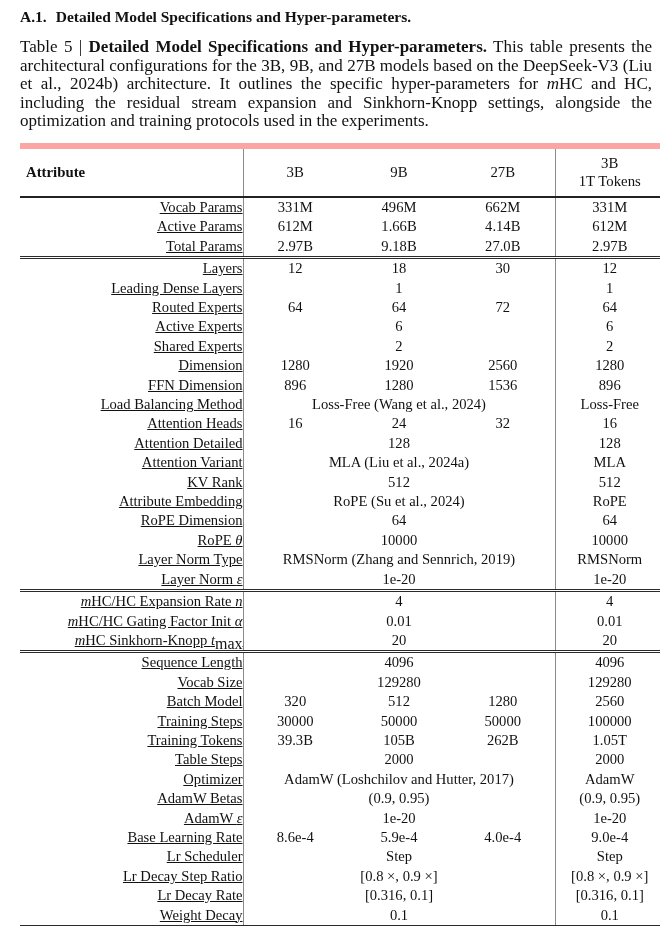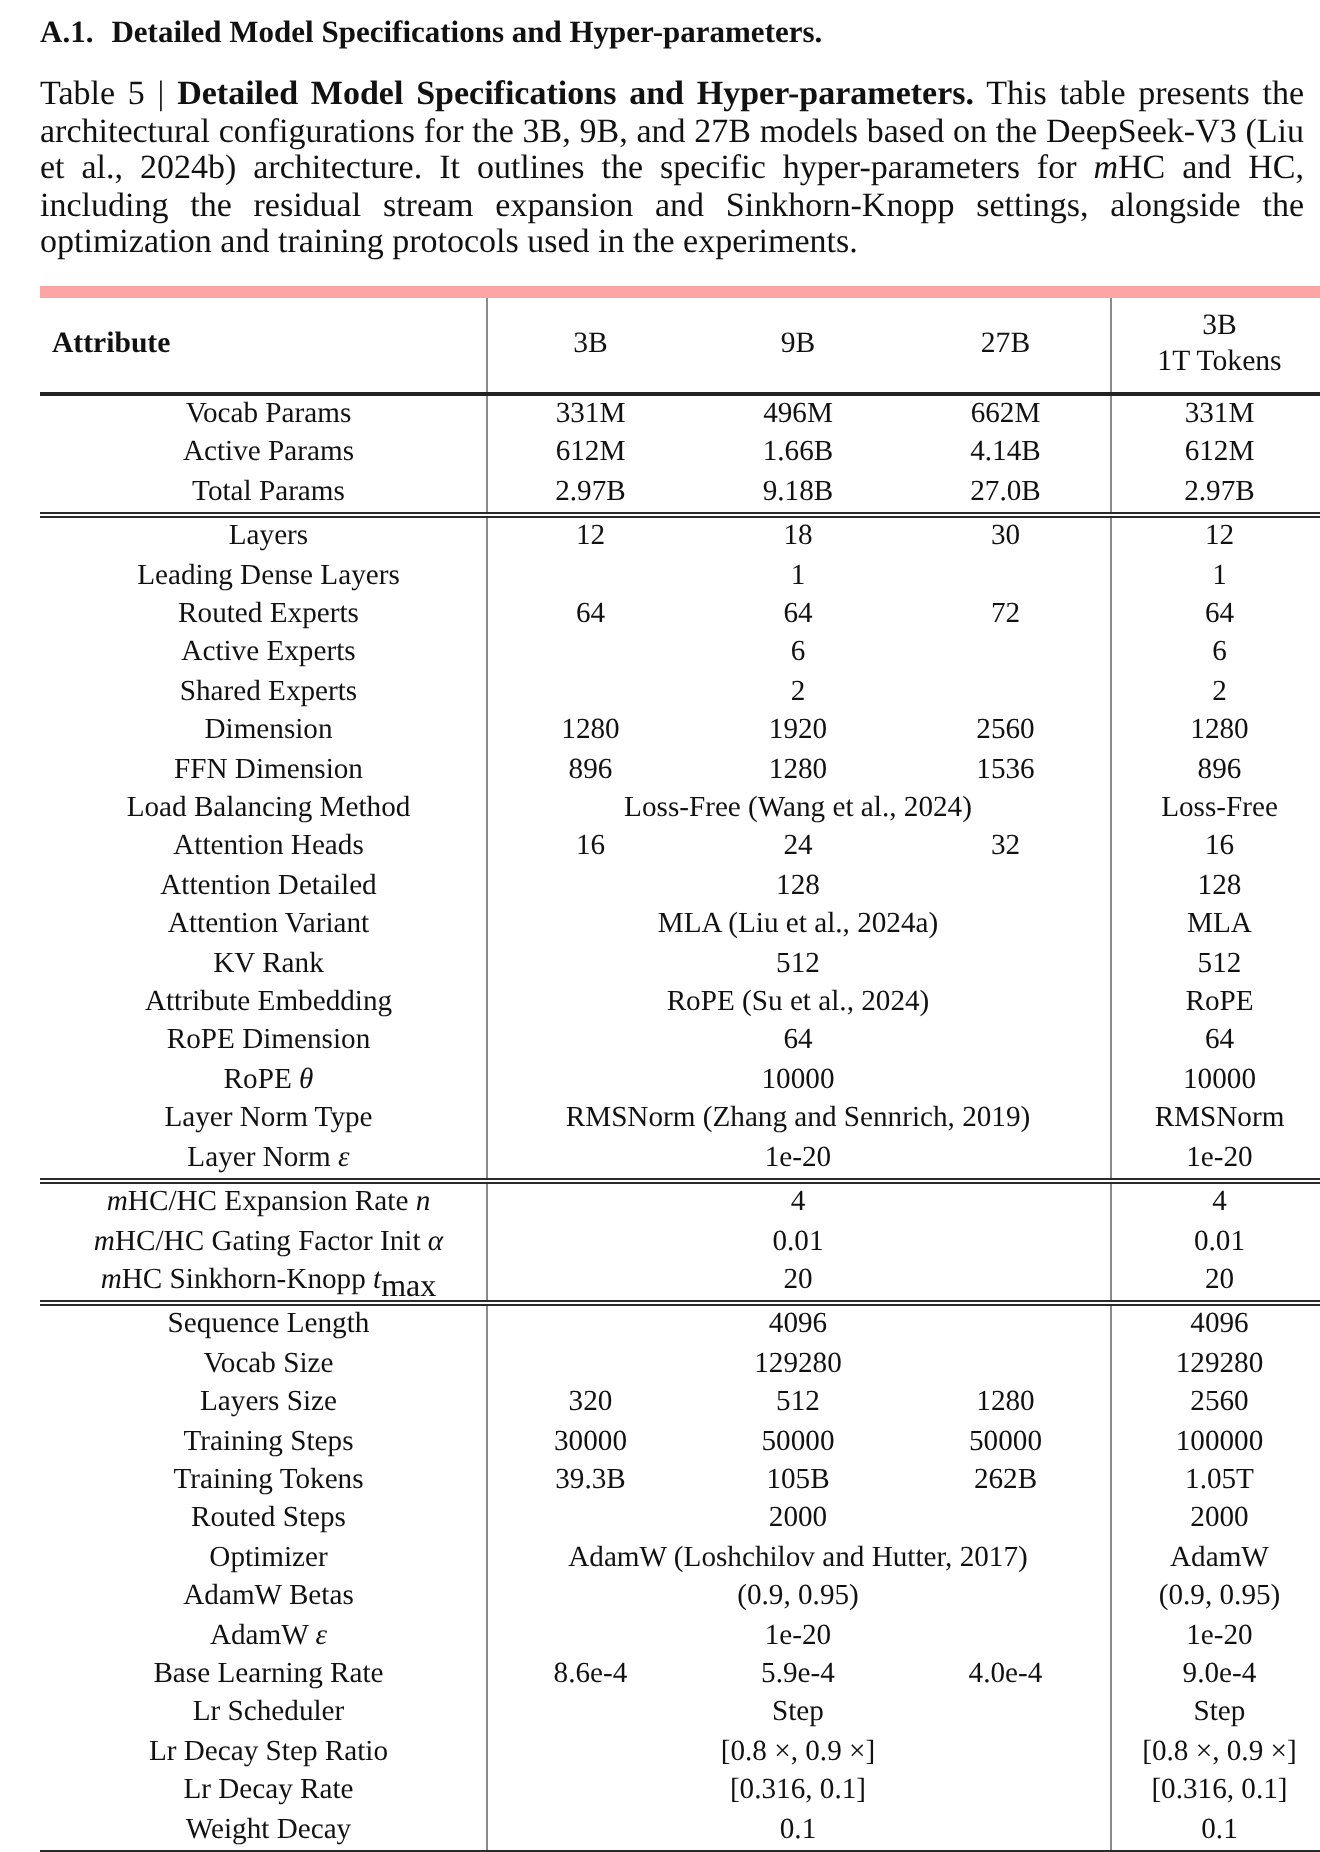--- a/index.html
+++ b/index.html
@@ -61,21 +61,21 @@
   tbody.section { border-top: 3px double #2a2a2a; }
   tbody.section:first-of-type { border-top: 2px solid #222222; }
 
   td {
     font-size: 14.6px;
     line-height: 19.4px;
     padding: 0;
     white-space: nowrap;
     overflow: hidden;
   }
-  td.attr { text-align: center; padding-left: 6px; }
+  td.attr { text-align: right; padding-left: 6px; text-decoration: underline; }
   td.val  { text-align: center; }
   .v1 { border-left: 1px solid #8a8a8a; }
   .v4 { border-left: 1px solid #8a8a8a; }
 
   td em { font-style: italic; }
   td sub {
     font-size: 16px;
     vertical-align: sub;
     line-height: 0;
   }
@@ -255,42 +255,42 @@
           <td class="attr">Sequence Length</td>
           <td colspan="3" class="val v1">4096</td>
           <td class="val v4">4096</td>
         </tr>
         <tr>
           <td class="attr">Vocab Size</td>
           <td colspan="3" class="val v1">129280</td>
           <td class="val v4">129280</td>
         </tr>
         <tr>
-          <td class="attr">Layers Size</td>
+          <td class="attr">Batch Model</td>
           <td class="val v1">320</td>
           <td class="val">512</td>
           <td class="val">1280</td>
           <td class="val v4">2560</td>
         </tr>
         <tr>
           <td class="attr">Training Steps</td>
           <td class="val v1">30000</td>
           <td class="val">50000</td>
           <td class="val">50000</td>
           <td class="val v4">100000</td>
         </tr>
         <tr>
           <td class="attr">Training Tokens</td>
           <td class="val v1">39.3B</td>
           <td class="val">105B</td>
           <td class="val">262B</td>
           <td class="val v4">1.05T</td>
         </tr>
         <tr>
-          <td class="attr">Routed Steps</td>
+          <td class="attr">Table Steps</td>
           <td colspan="3" class="val v1">2000</td>
           <td class="val v4">2000</td>
         </tr>
         <tr>
           <td class="attr">Optimizer</td>
           <td colspan="3" class="val v1">AdamW (Loshchilov and Hutter, 2017)</td>
           <td class="val v4">AdamW</td>
         </tr>
         <tr>
           <td class="attr">AdamW Betas</td>

